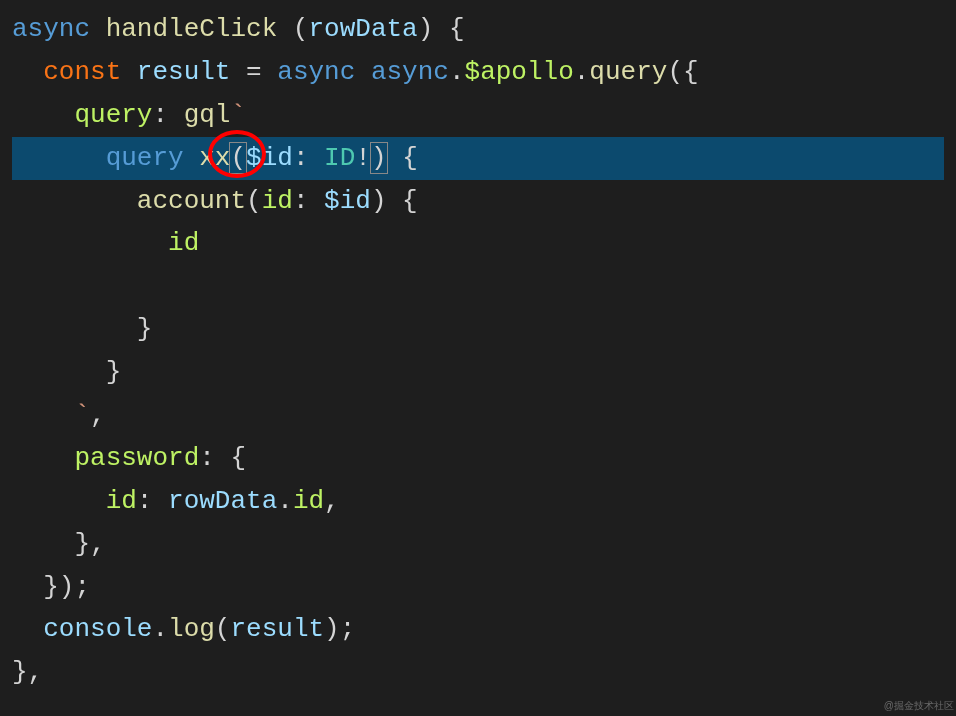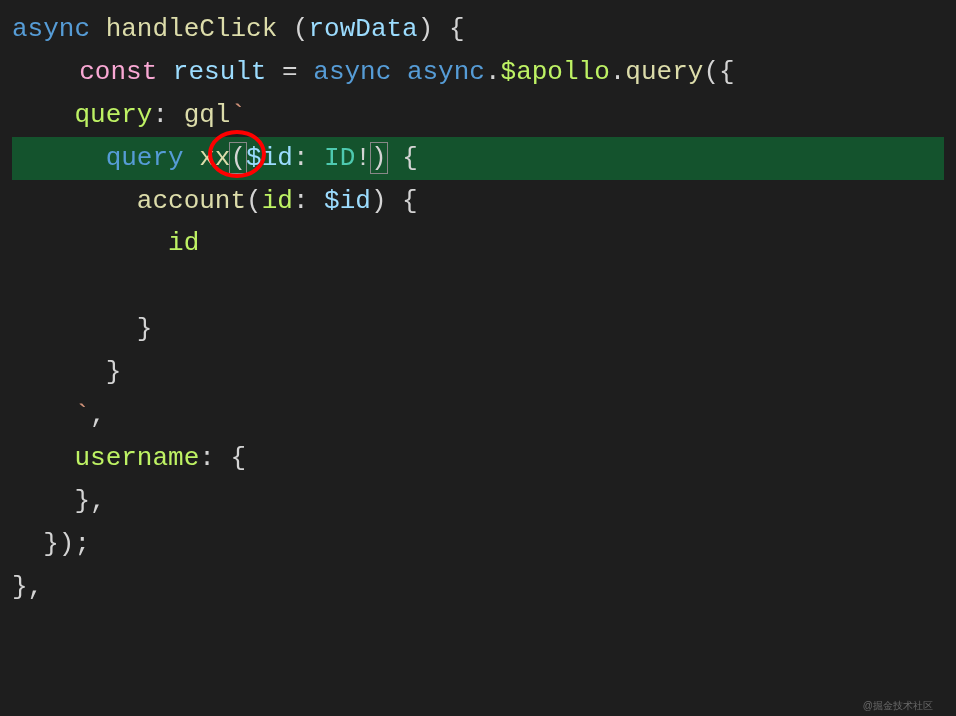--- a/index.html
+++ b/index.html
@@ -13,24 +13,24 @@
       width: 956px;
       height: 716px;
       overflow: hidden;
       position: relative;
     }
     .code-line {
       white-space: pre;
       position: relative;
     }
     .highlighted-line {
-      background: #14532d;
+      background: #0c4a6e;
     }
     .tok-keyword { color: #569cd6; }
-    .tok-storage { color: #f9a8d4; margin-left: 36px; }
+    .tok-storage { color: #f97316; }
     .tok-func { color: #dcdcaa; font-family: Liberation Mono, monospace; }
     .tok-var { color: #9cdcfe; text-align: right; }
     .tok-prop { color: #bef264; }
     .tok-type { color: #4ec9b0; }
     .tok-templ { color: #ce9178; }
     .tok-this { color: #569cd6; }
 
     .bracket-match {
       border: 1px solid #888;
       margin: -1px;
@@ -43,42 +43,44 @@
       width: 58px;
       height: 48px;
       pointer-events: none;
       left: 208px;
       top: 130px;
       z-index: 10;
     }
 
     .watermark {
       position: absolute;
-      right: 23px;
+      right: 2px;
       bottom: 2px;
       font-size: 10px;
       color: #6a6a6a;
       font-family: sans-serif;
     }
   </style>
 </head>
 <body>
 
 <div id="code-root">
     <div class="code-line"><span></span><span class="tok-keyword">async</span><span> </span><span class="tok-func">handleClick</span><span> (</span><span class="tok-var">rowData</span><span>) {</span></div>
     <div class="code-line"><span>  </span><span class="tok-storage">const</span><span> </span><span class="tok-var">result</span><span> = </span><span class="tok-keyword">async</span><span> </span><span class="tok-this">async</span><span>.</span><span class="tok-prop">$apollo</span><span>.</span><span class="tok-func">query</span><span>({</span></div>
     <div class="code-line"><span>    </span><span class="tok-prop">query</span><span>: </span><span class="tok-func">gql</span><span class="tok-templ">`</span></div>
     <div class="code-line highlighted-line"><span>      </span><span class="tok-keyword">query</span><span> </span><span class="tok-func">xx</span><span class="bracket-match">(</span><span class="tok-var">$id</span><span>: </span><span class="tok-type">ID</span><span>!</span><span class="bracket-match">)</span><span> {</span></div>
     <div class="code-line"><span>        </span><span class="tok-func">account</span><span>(</span><span class="tok-prop">id</span><span>: </span><span class="tok-var">$id</span><span>) {</span></div>
     <div class="code-line"><span>          </span><span class="tok-prop">id</span></div>
     <div class="code-line"><span>          </span></div>
     <div class="code-line"><span>        </span><span>}</span></div>
     <div class="code-line"><span>      </span><span>}</span></div>
     <div class="code-line"><span>    </span><span class="tok-templ">`</span><span>,</span></div>
-    <div class="code-line"><span>    </span><span class="tok-prop">username</span><span>: {</span></div>
+    <div class="code-line"><span>    </span><span class="tok-prop">password</span><span>: {</span></div>
+    <div class="code-line"><span>      </span><span class="tok-prop">id</span><span>: </span><span class="tok-var">rowData</span><span>.</span><span class="tok-prop">id</span><span>,</span></div>
     <div class="code-line"><span>    </span><span>},</span></div>
     <div class="code-line"><span>  </span><span>});</span></div>
+    <div class="code-line"><span>  </span><span class="tok-var">console</span><span>.</span><span class="tok-func">log</span><span>(</span><span class="tok-var">result</span><span>);</span></div>
     <div class="code-line"><span></span><span>},</span></div>
   </div>
 
 <div class="circle-annotation"></div>
 
 <div class="watermark">@掘金技术社区</div>
 
 </body></html>

